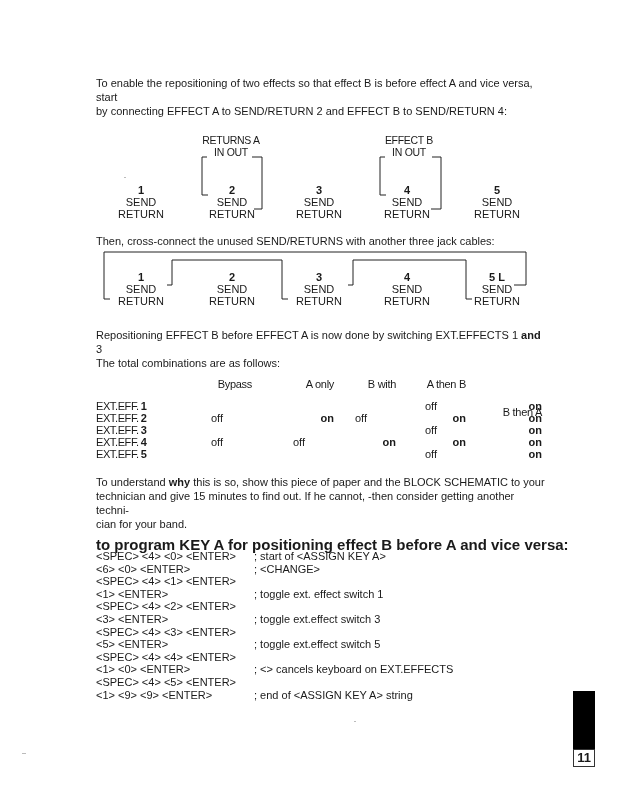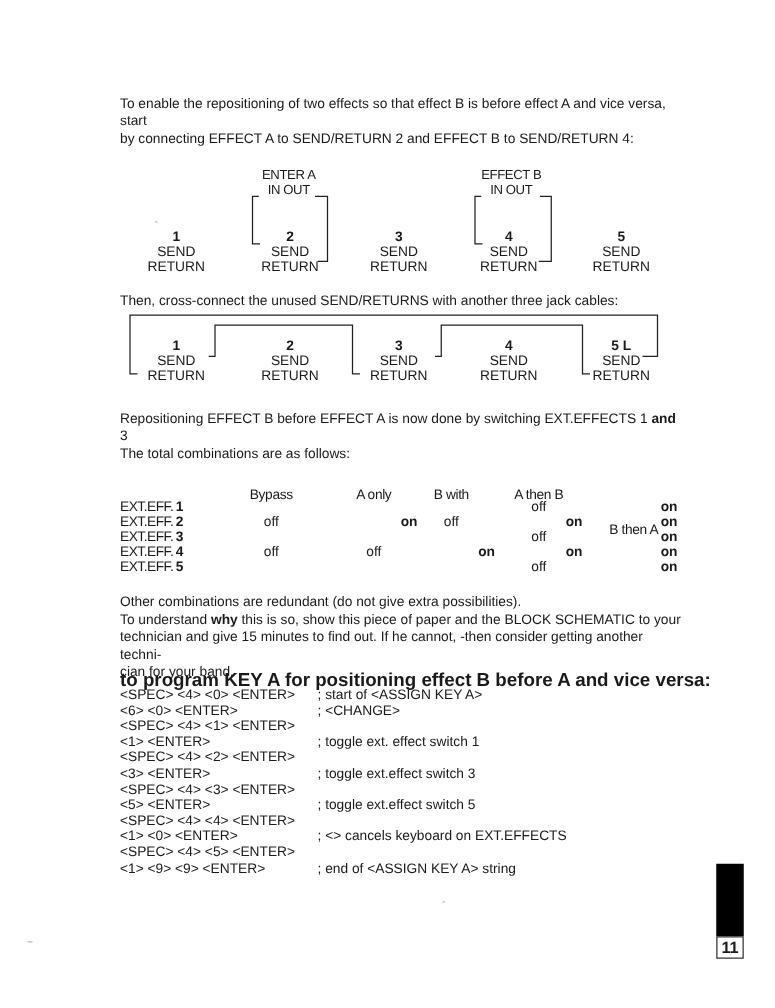--- a/index.html
+++ b/index.html
@@ -5,21 +5,21 @@
   html, body { margin: 0; padding: 0; background: #ffffff; }
   body { width: 620px; height: 806px; position: relative; overflow: hidden;
          font-family: "Liberation Sans", sans-serif; color: #1a1a1a; font-size: 11px; }
   .para { position: absolute; left: 96px; width: 450px; line-height: 14px; font-size: 11px; }
   .para b { font-weight: bold; }
   .node { position: absolute; text-align: center; font-size: 11px; line-height: 12px; width: 70px; }
   .node .num { font-weight: bold; display: block; }
   .node span { display: block; }
   .eff { position: absolute; text-align: center; font-size: 10.5px; line-height: 12px; width: 70px; letter-spacing: -0.3px; }
   svg.wires { position: absolute; left: 0; top: 0; pointer-events: none; }
-  .tbl-head { position: absolute; top: 390px; font-size: 11px; letter-spacing: -0.3px; width: 70px; text-align: center; }
+  .tbl-head { position: absolute; top: 378px; font-size: 11px; letter-spacing: -0.3px; width: 70px; text-align: right; }
   .tbl-row { position: absolute; left: 96px; font-size: 11px; line-height: 12px; }
   .cell { position: absolute; font-size: 11px; width: 70px; text-align: center; line-height: 12px; }
   .cell.on { font-weight: bold; text-align: right; }
   .prog-title { position: absolute; left: 96px; top: 536px; font-weight: bold; font-size: 15px; }
   .code-line { position: absolute; left: 96px; font-size: 11px; line-height: 13px; }
   .code-cmd { position: absolute; left: 0; white-space: nowrap; }
   .code-cmt { position: absolute; left: 158px; white-space: nowrap; text-align: center; }
   .tab-black { position: absolute; left: 573px; top: 691px; width: 22px; height: 58px; background: #000; }
   .page-num { position: absolute; left: 573px; top: 749px; width: 20px; height: 16px; border: 1px solid #333;
               font-weight: bold; font-size: 13px; text-align: center; line-height: 16px; }
@@ -37,21 +37,21 @@
   <svg class="wires" width="620" height="806">
 
     <polyline points="207,157 202,157 202,195 208,195" fill="none" stroke="#222" stroke-width="1"></polyline>
     <polyline points="252,157 262,157 262,209 254,209" fill="none" stroke="#222" stroke-width="1"></polyline>
 
     <polyline points="385,157 380,157 380,195 386,195" fill="none" stroke="#222" stroke-width="1"></polyline>
     <polyline points="432,157 441,157 441,209 431,209" fill="none" stroke="#222" stroke-width="1"></polyline>
   </svg>
 
   <div class="eff" style="left:196px; top:134px;">
-    <span style="display:block">ENTER A</span>
+    <span style="display:block">RETURNS A</span>
     <span style="display:block">IN OUT</span>
   </div>
   <div class="eff" style="left:374px; top:134px;">
     <span style="display:block">EFFECT B</span>
     <span style="display:block">IN OUT</span>
   </div>
 
   <div class="node" style="left:106px; top:184px;">
     <span class="num">1</span>
     <span>SEND</span>
@@ -149,21 +149,20 @@
       <div class="cell on" style="left: 326px; top: 436px;">on</div>
       <div class="cell on" style="left: 396px; top: 436px;">on</div>
       <div class="cell on" style="left: 472px; top: 436px;">on</div>
       <div class="tbl-row" style="top: 448px;"><span style="letter-spacing: -0.4px;">EXT.EFF.</span><b style="margin-left: 2px;">5</b></div>
       <div class="cell" style="left: 396px; top: 448px;">off</div>
       <div class="cell on" style="left: 472px; top: 448px;">on</div>
     </div>
 </div>
 
 <div class="para" style="top:475px;">
-  <div>Other combinations are redundant (do not give extra possibilities).</div>
   <div><span>To understand </span><b>why</b><span> this is so, show this piece of paper and the BLOCK SCHEMATIC to your</span></div>
   <div>technician and give 15 minutes to find out. If he cannot, -then consider getting another techni-</div>
   <div>cian for your band.</div>
 </div>
 
 <div class="prog-title">to program KEY A for positioning effect B before A and vice versa:</div>
 <div id="program-lines">
     <div class="code-line" style="top: 550px;">
       <span class="code-cmd">&lt;SPEC&gt; &lt;4&gt; &lt;0&gt; &lt;ENTER&gt;</span>
       <span class="code-cmt">; start of &lt;ASSIGN KEY A&gt;</span>

